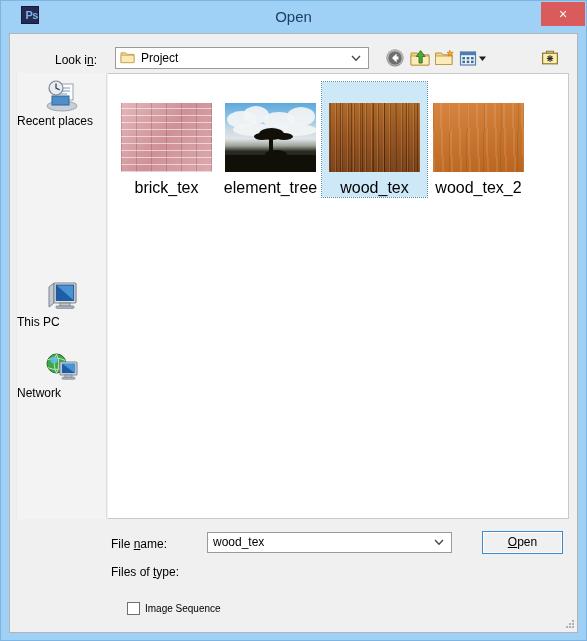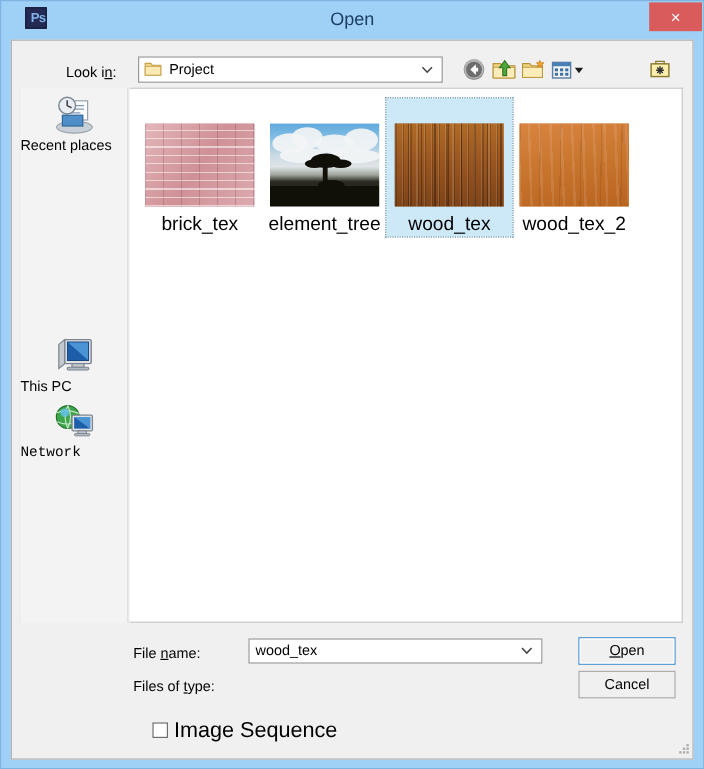--- a/index.html
+++ b/index.html
@@ -301,21 +301,21 @@
     position: absolute;
     left: 0; top: 1px;
     width: 13px; height: 13px;
     background: #ffffff;
     border: 1px solid #6f6f6f;
     box-sizing: border-box;
   }
   #imgseq-label {
     position: absolute;
     left: 18px; top: 0;
-    font-size: 18px;
+    font-size: 10px;
     line-height: 15px;
     white-space: nowrap;
   }
 
   
   #resize-grip {
     position: absolute;
     right: 11px; bottom: 11px;
     width: 10px; height: 10px;
   }
@@ -439,21 +439,21 @@
           <rect x="14.2" y="7" width="17.6" height="15.4" fill="#1e5ea8"></rect>
           <path d="M14.2 7 L31.8 7 L31.8 22.4 Z" fill="#5aa6e4" opacity=".75"></path>
           <rect x="14.2" y="7" width="17.6" height="15.4" fill="none" stroke="#17447a" stroke-width=".8"></rect>
           <rect x="18" y="25" width="10" height="3.2" fill="#c3c9d0" stroke="#7d858f" stroke-width="1"></rect>
           <rect x="14" y="28" width="18" height="2.3" rx="1" fill="#b4bac2" stroke="#7d858f" stroke-width=".9"></rect>
         </svg>
       </div>
       <div class="place-label">This PC</div>
     </div>
 
-    <div class="place" style="top:260px;font-family:Liberation Mono, monospace;">
+    <div class="place" style="top:276px;">
       <div class="place-icon">
         <svg width="40" height="36" viewBox="0 0 40 36">
           <circle cx="14.5" cy="14.5" r="9.5" fill="#3fa54a" stroke="#23702c" stroke-width="1"></circle>
           <path d="M5.4 11 Q14 7 23.5 11.5 M5.6 18.5 Q14.5 22.6 23.3 18 M14.5 5 Q10 14.5 14.5 24 M14.5 5 Q19 14.5 14.5 24" fill="none" stroke="#bfe6c4" stroke-width="1"></path>
           <circle cx="12" cy="11" r="3.6" fill="#5fc0e8" opacity=".85"></circle>
           <rect x="18" y="13" width="17" height="13" rx="1" fill="#dfe3e8" stroke="#7d858f" stroke-width="1.1"></rect>
           <rect x="19.8" y="14.6" width="13.4" height="9.6" fill="#1e5ea8"></rect>
           <path d="M19.8 14.6 L33.2 14.6 L33.2 24.2 Z" fill="#5aa6e4" opacity=".75"></path>
           <rect x="23" y="26" width="7" height="2.4" fill="#c3c9d0" stroke="#7d858f" stroke-width=".9"></rect>
           <rect x="20" y="28.2" width="13" height="2" rx="1" fill="#b4bac2" stroke="#7d858f" stroke-width=".8"></rect>
@@ -507,21 +507,20 @@
       <svg width="10" height="7" viewBox="0 0 10 7">
           <path d="M1 1 L5 5.2 L9 1" fill="none" stroke="#444" stroke-width="1.3"></path>
         </svg>
     </span>
   </div>
 
   <div class="form-label" id="filetype-label">Files of <span class="u">t</span>ype:</div>
 
 
   <div class="dlg-button" id="open-button"><span><span class="u">O</span>pen</span></div>
-  <div class="dlg-button" id="cancel-button">Cancel</div>
 
   <div id="imgseq-row">
     <div id="imgseq-box"></div>
     <div id="imgseq-label">Image Sequence</div>
   </div>
 
   <div id="resize-grip">
     <i style="left:7px; top:1px;"></i>
     <i style="left:4px; top:4px;"></i>
       <i style="left:7px; top:4px;"></i>

